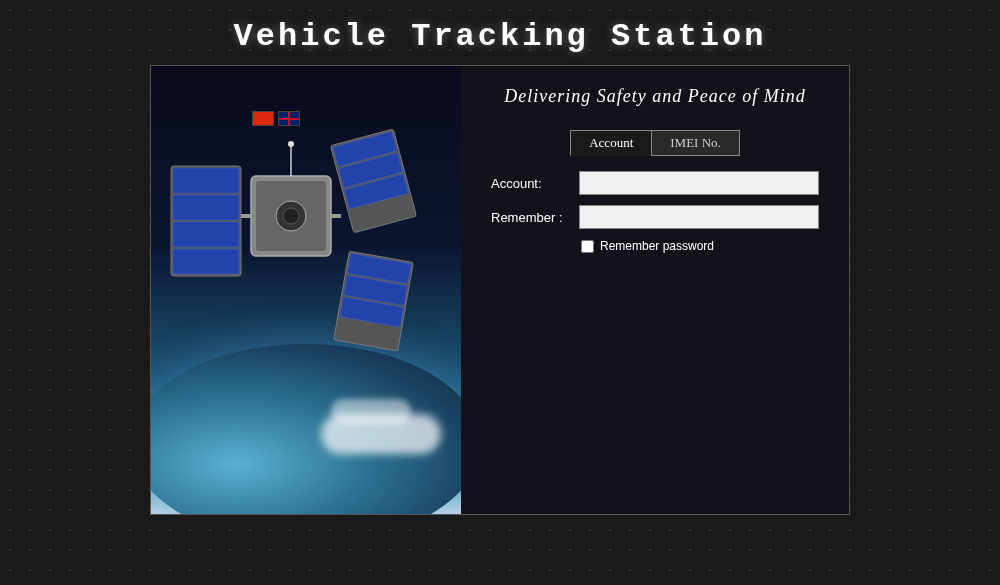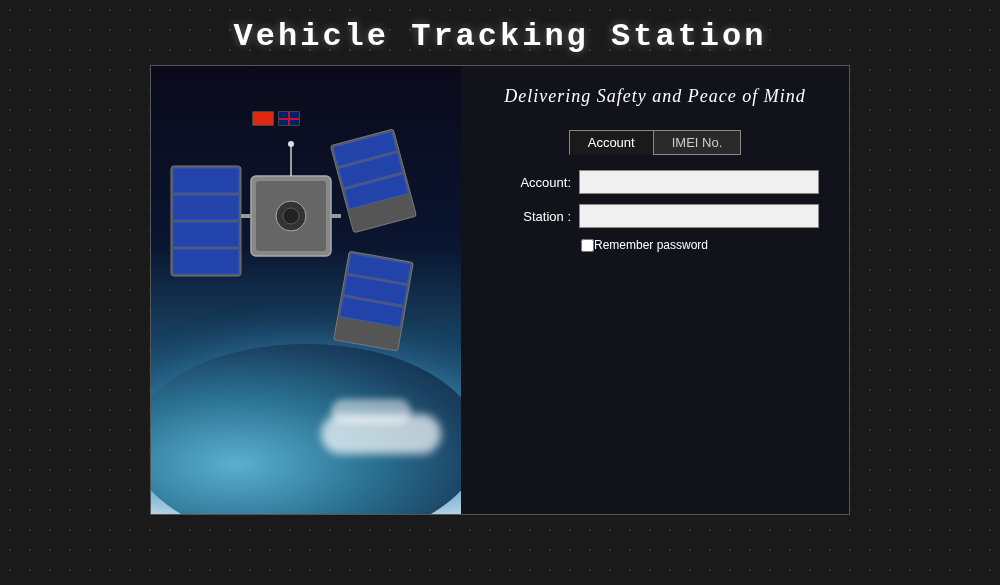--- a/index.html
+++ b/index.html
@@ -110,20 +110,21 @@
       gap: 0;
     }
     .tab {
       padding: 4px 18px;
       border: 1px solid #888;
       background: #2a2a2a;
       color: #ccc;
       font-size: 13px;
       cursor: pointer;
       user-select: none;
+      font-family: Liberation Serif, serif;
     }
     .tab.active {
       background: #1a1a1a;
       color: #ffffff;
       border-bottom: 1px solid #1a1a1a;
     }
     .tab:first-child { border-right: none; }
     .form-area {
       padding: 5px 30px 10px 30px;
       display: flex;
@@ -132,35 +133,35 @@
     }
     .form-row {
       display: flex;
       align-items: center;
       gap: 8px;
     }
     .form-label {
       color: #ffffff;
       font-size: 13px;
       width: 80px;
-      text-align: right;
+      text-align: left;
     }
     .form-input {
       flex: 1;
       height: 24px;
       background: #f0f0f0;
       border: 1px solid #888;
       padding: 2px 5px;
       font-size: 12px;
       outline: none;
     }
     .checkbox-row {
       display: flex;
       align-items: center;
-      gap: 0;
+      gap: 6px;
       padding-left: 90px;
     }
     .checkbox-row label {
       color: #ffffff;
       font-size: 12px;
     }
     .go-btn {
       background: linear-gradient(to bottom, #4a8fd0, #2060a0);
       color: white;
       border: 1px solid #3a7fc0;
@@ -340,21 +341,21 @@
       <div class="tab active">Account</div>
       <div class="tab">IMEI No.</div>
     </div>
 
     <div class="form-area">
       <div class="form-row">
         <label class="form-label">Account:</label>
         <input class="form-input" type="text" value="" style="">
       </div>
       <div class="form-row">
-        <label class="form-label">Station :</label>
+        <label class="form-label">Remember :</label>
         <input class="form-input" type="password" value="" style="">
       </div>
       <div class="checkbox-row">
         <input type="checkbox" id="rememberCb" style="">
         <label for="rememberCb">Remember password</label>
       </div>
     </div>
   </div>
 </div>
 

